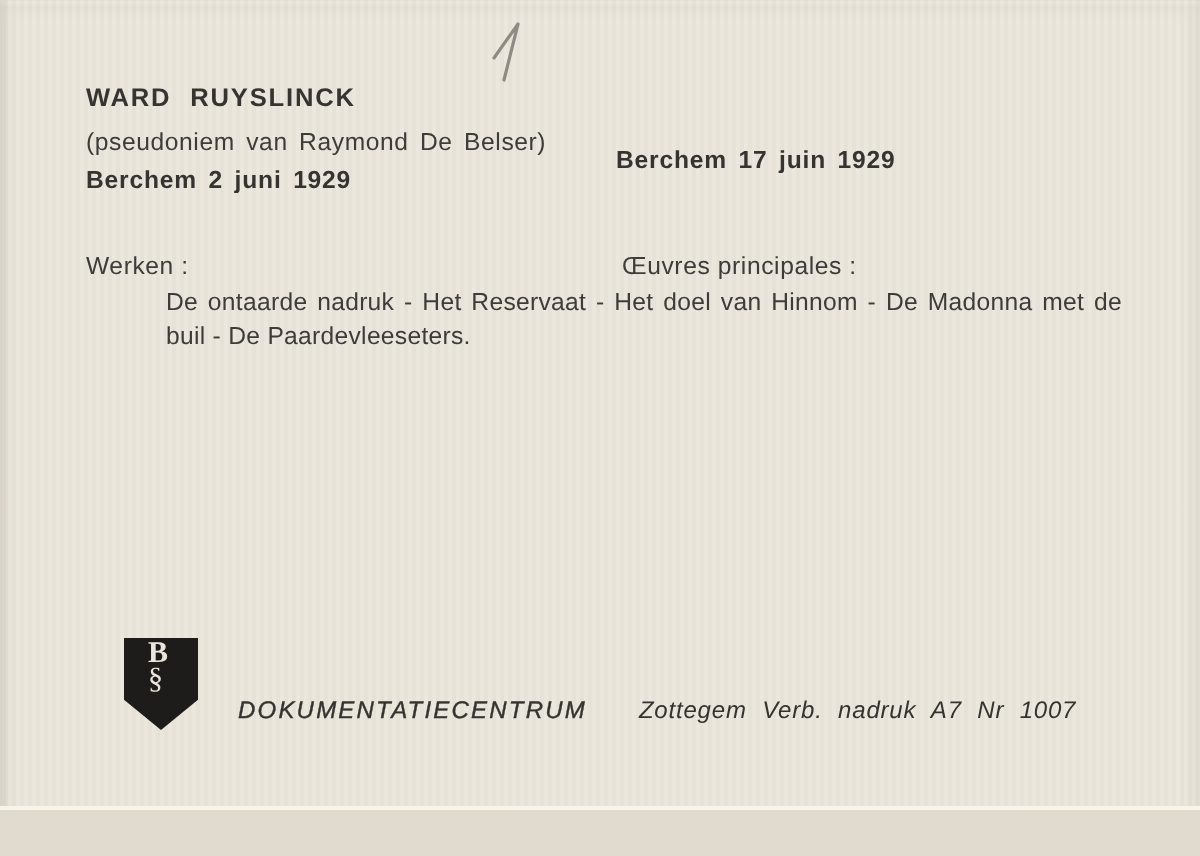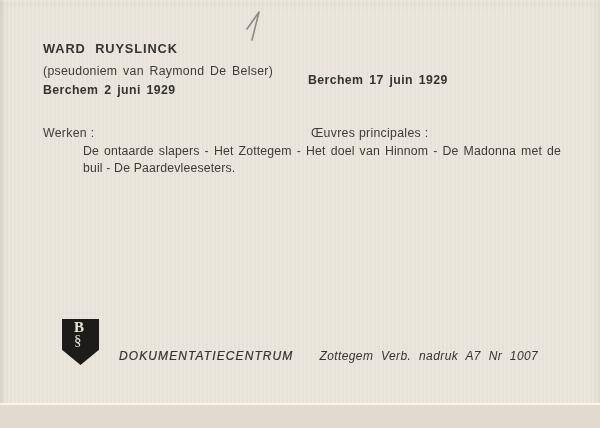--- a/index.html
+++ b/index.html
@@ -68,21 +68,21 @@
   <div class="txt bold name">WARD RUYSLINCK</div>
   <div class="txt pseudonym">(pseudoniem van Raymond De Belser)</div>
 
   <div class="txt bold nl-birth">Berchem 2 juni 1929</div>
 
   <div class="txt bold fr-birth">Berchem 17 juin 1929</div>
 
   <div class="txt works-label-nl">Werken :</div>
   <div class="txt works-label-fr">Œuvres principales :</div>
 
-  <div class="txt works">De ontaarde slapers - Het Zottegem - Het doel van Hinnom - De Madonna met de buil - De Paardevleeseters.</div>
+  <div class="txt works">De ontaarde nadruk - Het Reservaat - Het doel van Hinnom - De Madonna met de buil - De Paardevleeseters.</div>
 
   <div class="shield">
     <span class="shield-b">B</span>
     <span class="shield-s">§</span>
   </div>
 
   <div class="footer-line">
     <span class="footer-org">DOKUMENTATIECENTRUM</span><span class="footer-details">Zottegem Verb. nadruk A7 Nr 1007</span>
   </div>
 

